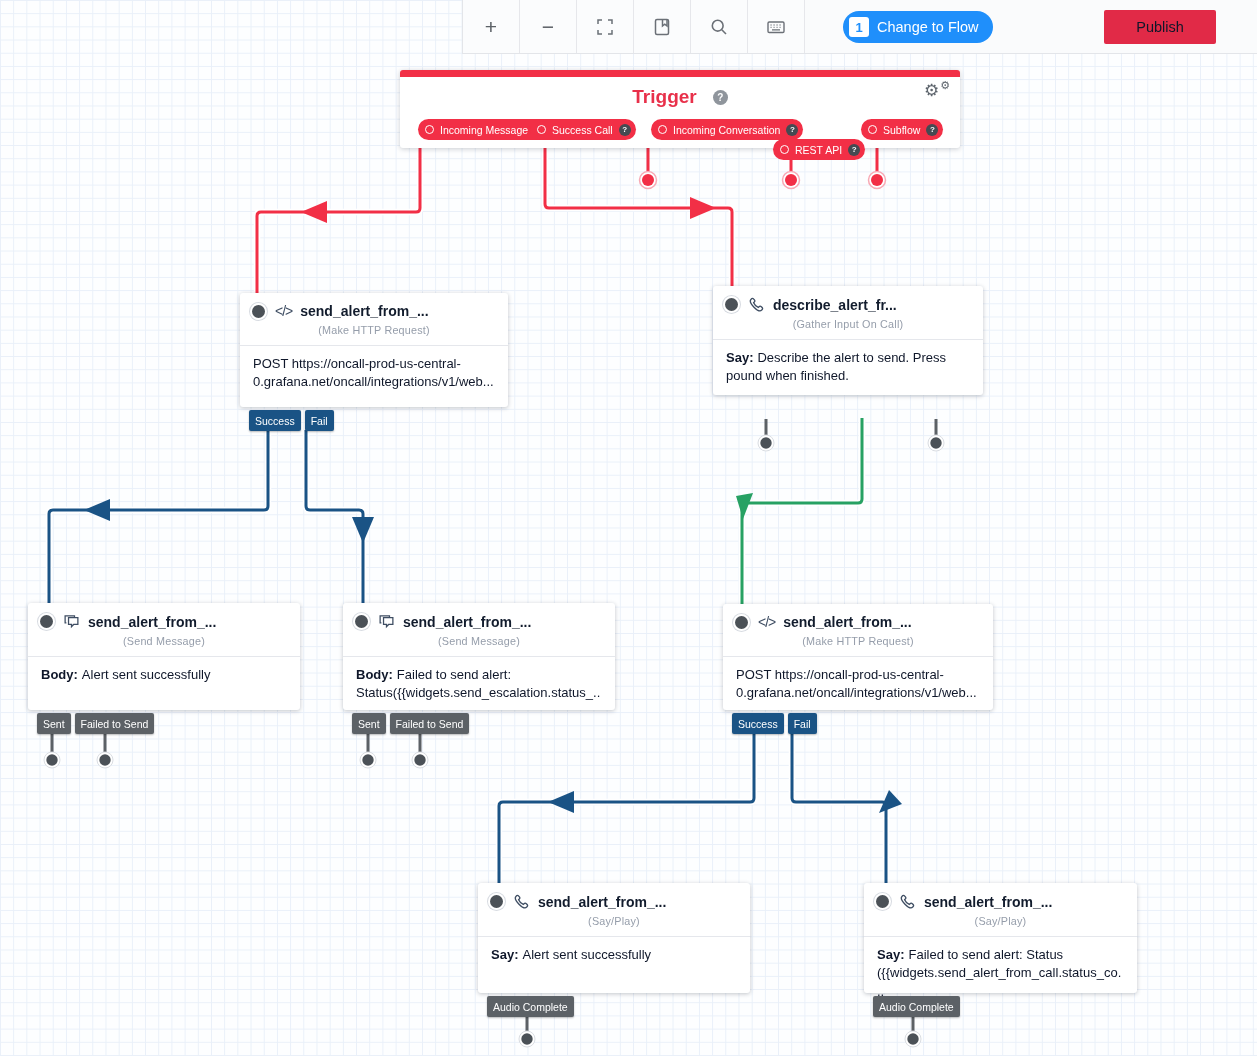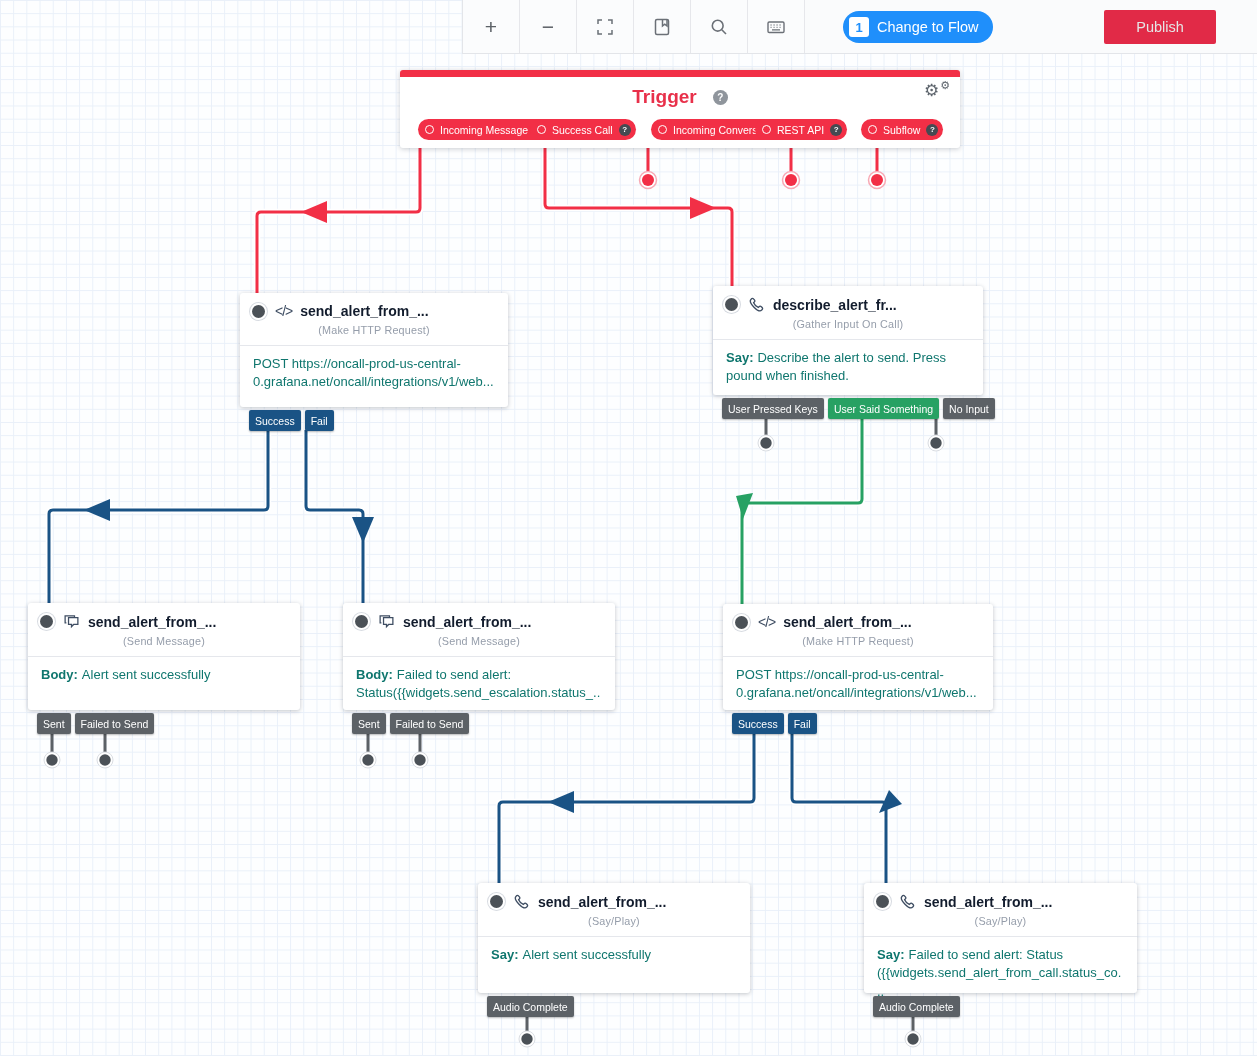--- a/index.html
+++ b/index.html
@@ -31,21 +31,21 @@
     position:absolute; left: 380px; top: 11px; height: 32px; padding: 0 14px 0 6px;
     background: #1f8ffb; border-radius: 16px; display: flex; align-items: center; gap: 8px;
     color: #fff; font-size: 14.5px; cursor: pointer; border: none;
   }
   .flow-badge {
     width: 20px; height: 20px; background: #fff; color: #1f8ffb; border-radius: 3px;
     font-size: 13px; font-weight: bold; display:flex; align-items:center; justify-content:center;
   }
   .btn-publish {
     position:absolute; right: 41px; top: 10px; width: 112px; height: 34px;
-    background: #e12a47; color: #e5e5e5; font-size: 14.5px; border: none; border-radius: 2px;
+    background: #e12a47; color: #0f172a; font-size: 14.5px; border: none; border-radius: 2px;
     display:flex; align-items:center; justify-content:center; cursor: pointer;
   }
 
   
   svg.wires { position: absolute; left:0; top:0; z-index: 5; }
   .wire { fill: none; stroke-width: 3; }
   .wire-casing { fill: none; stroke: #ffffff; stroke-width: 6.5; }
   .wire.red { stroke: #f22f46; } .arrow.red { fill: #f22f46; }
   .wire.navy { stroke: #1a5385; } .arrow.navy { fill: #1a5385; }
   .wire.green { stroke: #27a163; } .arrow.green { fill: #27a163; }
@@ -88,21 +88,21 @@
     width: 13px; height: 13px; border-radius: 50%; background: #4b5157; flex: none;
     box-shadow: 0 0 0 2px #fff, 0 0 0 3px #d7dbe1; margin-right: 2px; cursor: crosshair;
   }
   .wicon { color: #3f4e63; flex: none; display: inline-flex; align-items: center; }
   .wicon.code { font-size: 14px; letter-spacing: -1px; font-weight: 400; }
   .wtitle { font-size: 14px; font-weight: bold; color: #121c2d; white-space: nowrap; overflow: hidden; }
   .wtype {
     text-align: center; color: #959daa; font-size: 10.8px; letter-spacing: .2px;
     margin-top: 5px; padding-bottom: 9px; border-bottom: 1px solid #e5e7ec;
   }
-  .wbody { padding: 9px 13px 0 13px; font-size: 13px; line-height: 1.42; color: #0f766e; overflow-wrap: anywhere; }
+  .wbody { padding: 9px 13px 0 13px; font-size: 13px; line-height: 1.42; color: #0f172a; overflow-wrap: anywhere; }
   .wbody b { margin-right: 4px; }
   .wbody b:empty { display: none; margin: 0; }
   .tags { position: absolute; left: 9px; top: calc(100% + 3px); display: flex; gap: 4px; }
   .tag {
     height: 21px; display: inline-flex; align-items: center; padding: 0 6px; border-radius: 2px;
     color: #fff; font-size: 10.5px; white-space: nowrap; box-shadow: 0 1px 2px rgba(0,0,0,.28);
     cursor: crosshair;
   }
   .tag.navy { background: #1a5385; }
   .tag.gray { background: #5c6166; }
@@ -274,21 +274,21 @@
     <div class="pill" style="left:130px;">
       <span class="pill-ring"></span>
       <span>Success Call</span>
       <span class="pill-q">?</span>
     </div>
     <div class="pill" style="left:232px;margin-left:19px;">
       <span class="pill-ring"></span>
       <span>Incoming Conversation</span>
       <span class="pill-q">?</span>
     </div>
-    <div class="pill" style="left:355px;">
+    <div class="pill" style="left:373px;margin-top:20px;">
       <span class="pill-ring"></span>
       <span>REST API</span>
       <span class="pill-q">?</span>
     </div>
     <div class="pill" style="left:461px;">
       <span class="pill-ring"></span>
       <span>Subflow</span>
       <span class="pill-q">?</span>
     </div>
   </div>
@@ -312,25 +312,20 @@
       <span class="port-in"></span>
       <span class="wicon">
         <svg width="17" height="17" viewBox="0 0 20 20" fill="none" stroke="#3f4e63" stroke-width="1.6">
           <path d="M5.2 2.8c1 0 2.9 2.1 2.9 3 0 .8-1.1 1.5-1.5 2.1 1 2.3 3.2 4.5 5.5 5.5.6-.4 1.3-1.5 2.1-1.5.9 0 3 1.9 3 2.9 0 1.1-1.7 2.7-3.1 2.7-3.6 0-11.4-7.8-11.4-11.5 0-1.4 1.4-3.2 2.5-3.2z"></path>
         </svg>
       </span>
       <span class="wtitle">describe_alert_fr...</span>
     </div>
     <div class="wtype">(Gather Input On Call)</div>
     <div class="wbody"><b>Say:</b><span>Describe the alert to send. Press pound when finished.</span></div>
-    <div class="tags">
-      <span class="tag gray">User Pressed Keys</span>
-      <span class="tag green">User Said Something</span>
-      <span class="tag gray">No Input</span>
-    </div>
   </div>
 
   <div class="card" style="left:28px;top:603px;width:272px;height:107px">
     <div class="chead">
       <span class="port-in"></span>
       <span class="wicon">
         <svg width="17" height="17" viewBox="0 0 20 20" fill="none" stroke="#3f4e63" stroke-width="1.5">
           <path d="M6.5 5.5h11v8h-5l-2.5 2.5v-2.5h-3.5z"></path>
           <path d="M4 11.5h-1.5v-8h11v2"></path>
         </svg>

